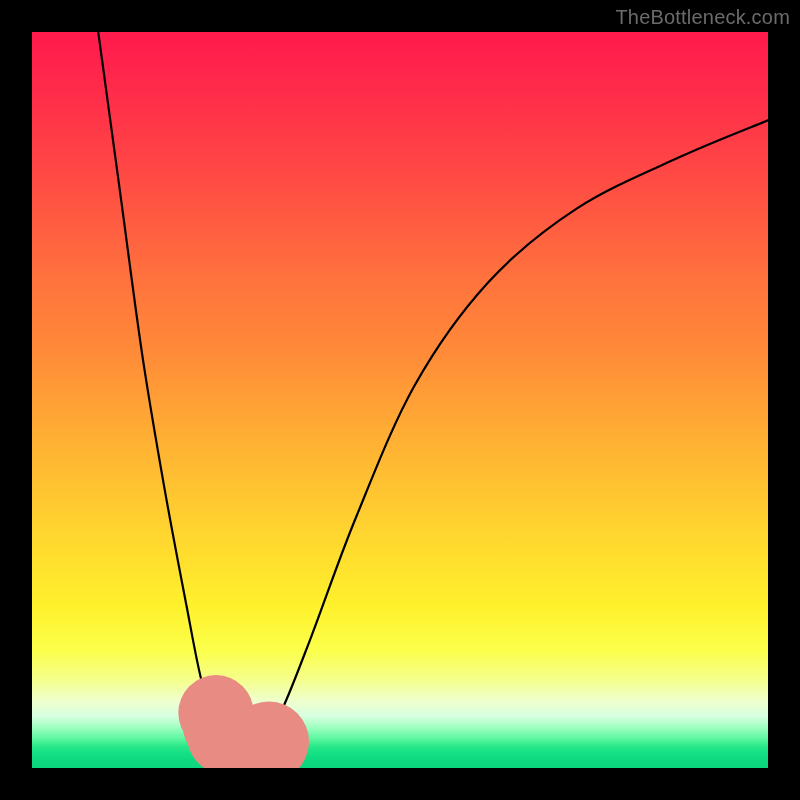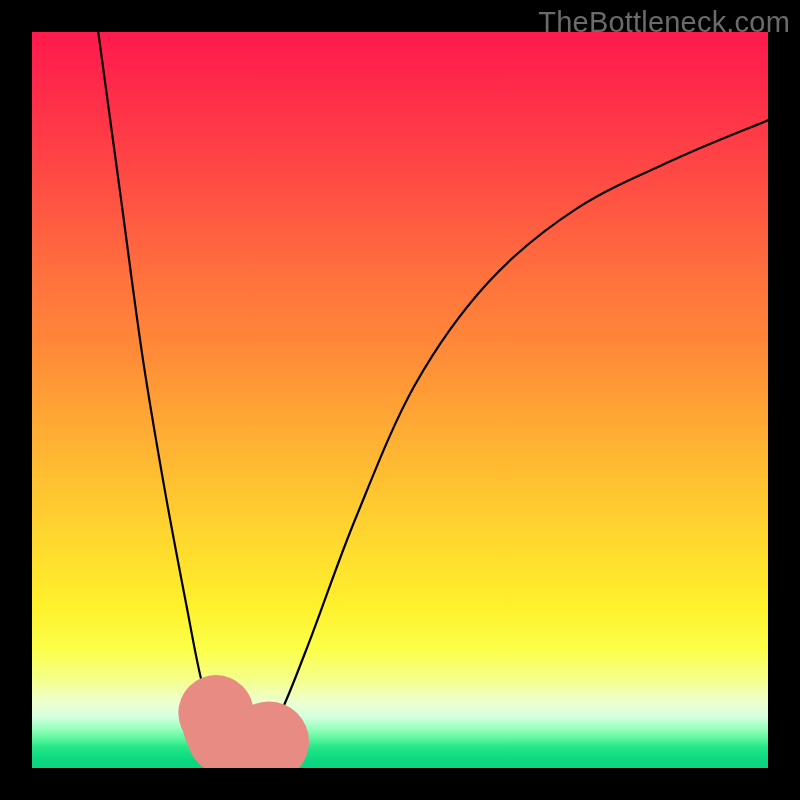--- a/index.html
+++ b/index.html
@@ -53,21 +53,21 @@
       #14e084 98%,
       #0dd87f 99%,
       #0bd57e 100%
     );
   }
   .watermark {
     position: absolute;
     top: 6px;
     right: 10px;
     color: #6b6b6b;
-    font-size: 29px;
+    font-size: 20px;
     letter-spacing: 0.2px;
     font-weight: 500;
   }
   svg.curve {
     position: absolute;
     inset: 0;
   }
   .curve path {
     fill: none;
     stroke: #000;

